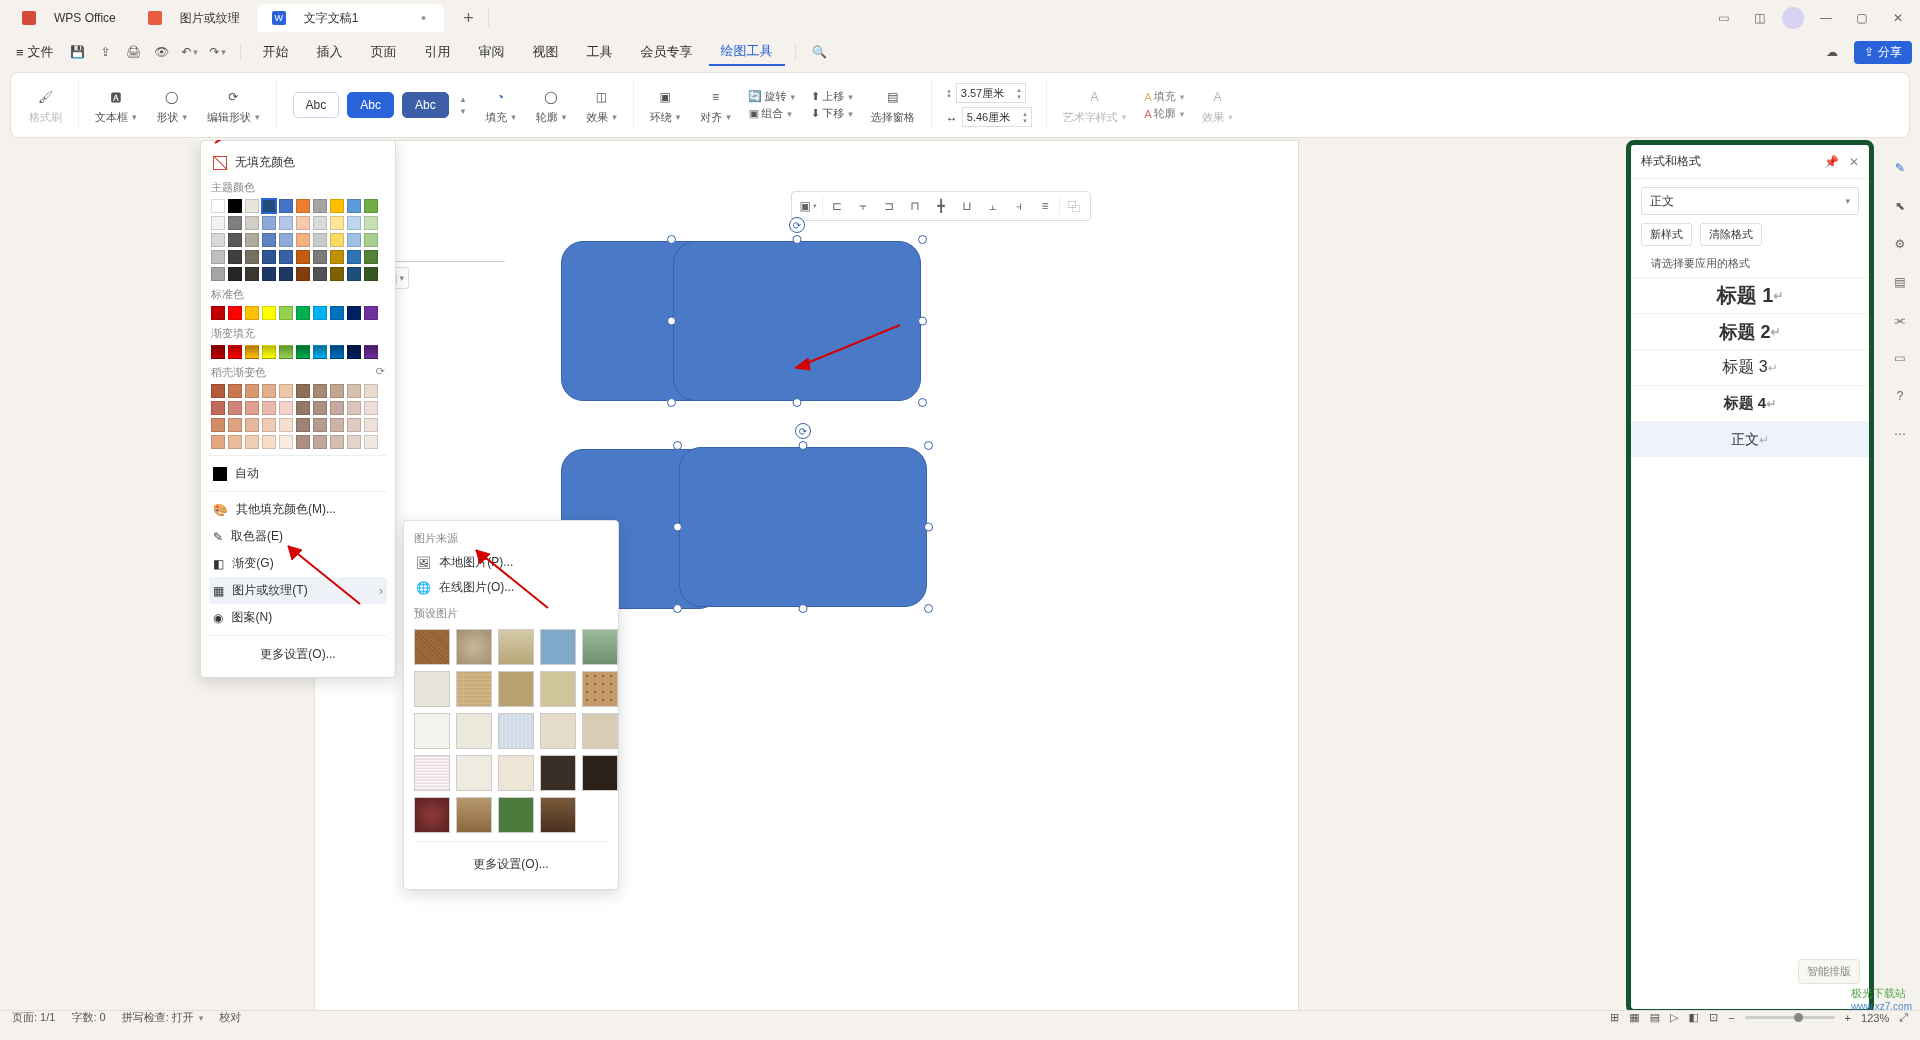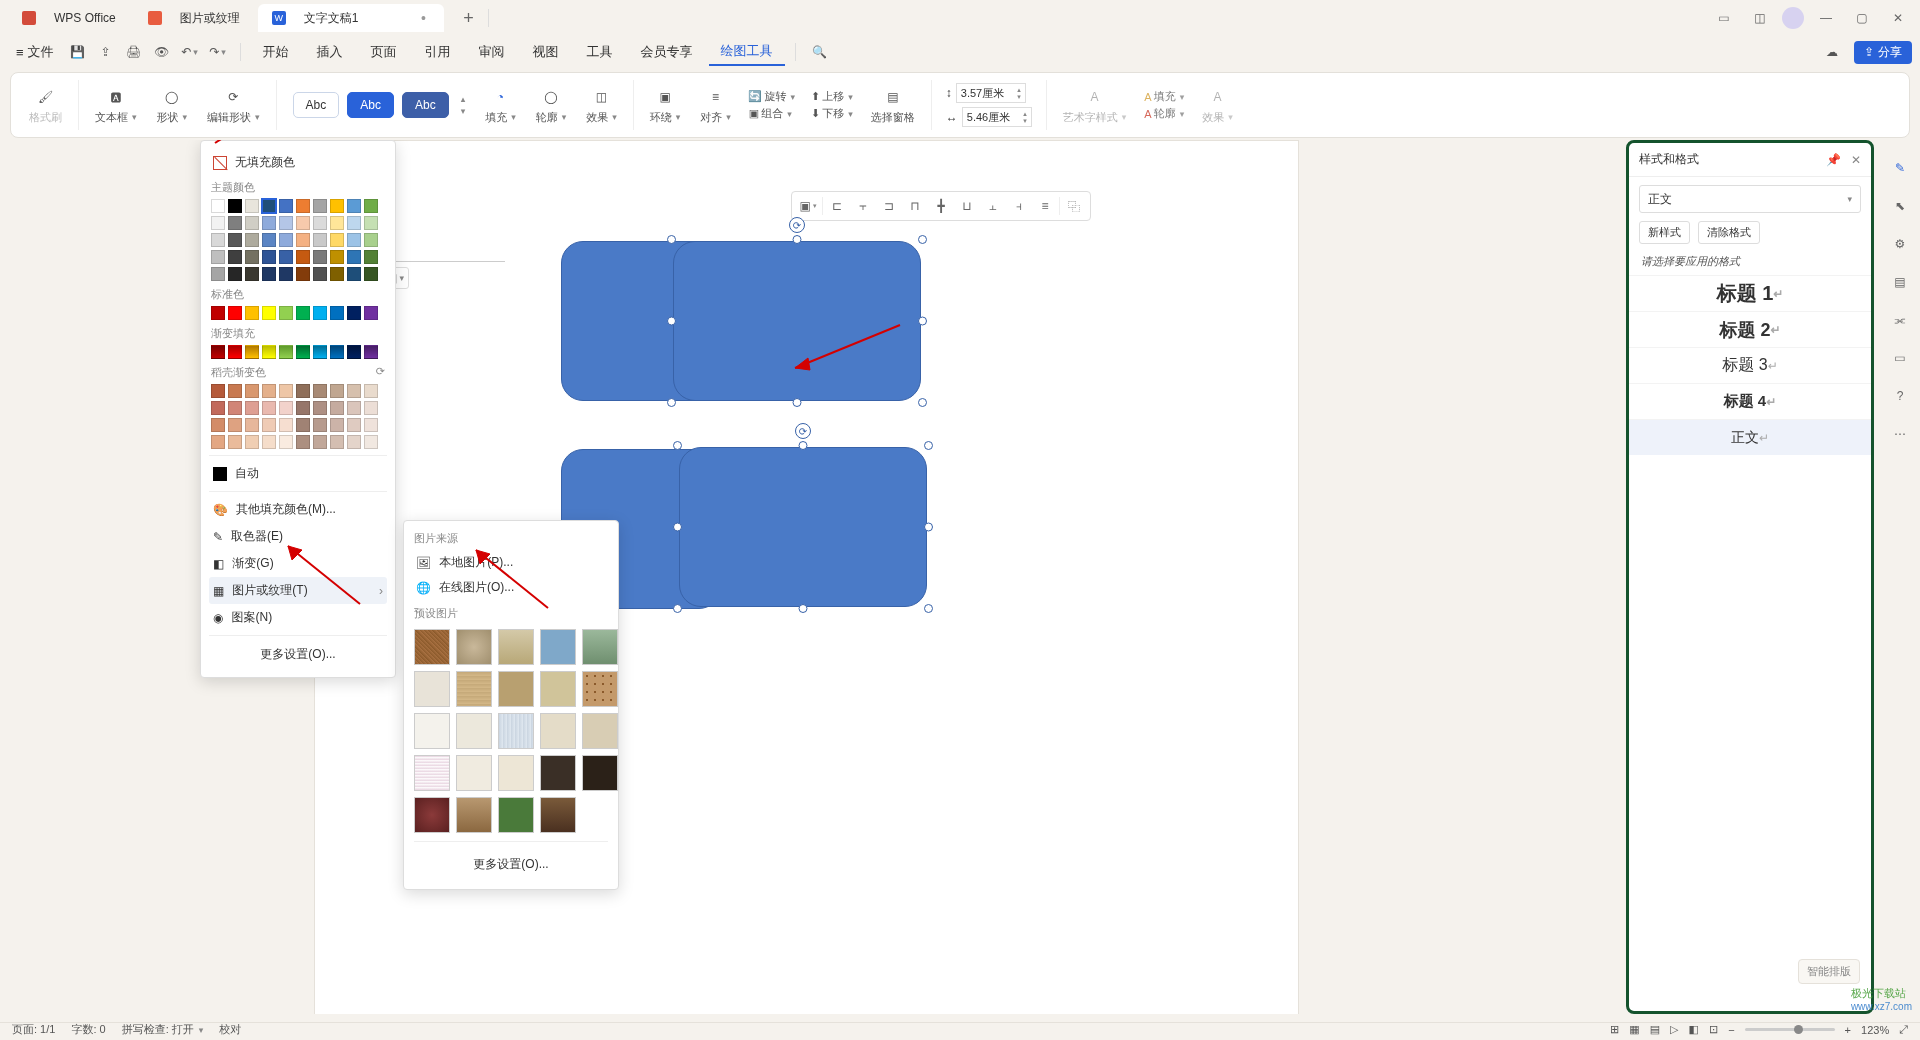--- a/index.html
+++ b/index.html
@@ -67,47 +67,47 @@
 .more-row { text-align:center; padding:6px; font-size:12px; color:#333; }
 
 
 .texture-popup { position:absolute; top:380px; left:403px; width:216px; background:#fff; border:1px solid #ddd; border-radius:4px; box-shadow:0 4px 16px rgba(0,0,0,.15); padding:10px; z-index:51; }
 .texture-popup .sub-label { font-size:11px; color:#888; padding-bottom:4px; }
 .texture-popup .subrow { display:flex; align-items:center; gap:8px; padding:4px 2px; font-size:12px; }
 .tex-grid { display:grid; grid-template-columns: repeat(5, 36px); gap:6px; padding-top:4px; }
 .tex { width:36px; height:36px; border:1px solid #ccc; }
 
 
-.side-panel { width:248px; background:#fff; border:3px solid #14532d; border-radius:8px; margin:0 6px 0 1px; display:flex; flex-direction:column; }
+.side-panel { width:248px; background:#fff; border:5px solid #14532d; border-radius:8px; margin:0 6px 0 1px; display:flex; flex-direction:column; }
 .side-header { height:34px; border-bottom:1px solid #eee; display:flex; align-items:center; padding:0 10px; font-size:12px; font-weight:500; }
 .side-header .hicons { margin-left:auto; display:flex; gap:10px; color:#888; }
 .style-select { margin:8px 10px; height:28px; border:1px solid #ddd; border-radius:3px; display:flex; align-items:center; padding:0 8px; font-size:12px; justify-content:space-between; }
 .chip-row { display:flex; gap:8px; padding:0 10px 6px; }
 .chip { border:1px solid #ddd; border-radius:3px; padding:3px 8px; font-size:11px; }
-.hint { font-size:11px; color:#555; padding:4px 12px 6px;font-style:italic; }
+.hint { font-size:11px; color:#555; padding:4px 20px 6px; }
 .style-list { flex:1; overflow:auto; }
 .style-item { height:36px; display:flex; align-items:center; justify-content:center; padding:0 14px; font-size:14px; border-top:1px solid #f3f3f3; }
 .style-item.h1 { font-size:20px; font-weight:600; }
 .style-item.h2 { font-size:18px; font-weight:600; }
 .style-item.h3 { font-size:16px; font-weight:400; }
 .style-item.h4 { font-size:15px; font-weight:600; }
 .style-item.def { font-size:12px; color:#555; }
 .style-item.body.sel { background:#eef2fa; }
 .ret-ico { color:#aaa; font-size:12px; }
 .side-footer { padding:8px 10px; border-top:1px solid #eee; display:flex; flex-direction:column; gap:8px; }
 .display-row { display:flex; align-items:center; gap:6px; font-size:12px; }
 .display-sel { flex:1; border:1px solid #ddd; height:24px; display:flex; align-items:center; justify-content:space-between; padding:0 6px; }
 .smart-layout { position:absolute; right:60px; bottom:30px; font-size:11px; color:#888; background:#f9f7f3; border:1px solid #e5e1da; padding:4px 8px; border-radius:4px; }
 
 
 .tool-strip { width:40px; display:flex; flex-direction:column; align-items:center; gap:14px; padding:16px 0; }
 .tool-strip .ts { width:24px; height:24px; display:flex; align-items:center; justify-content:center; color:#666; }
 
 
-.statusbar { position:absolute; bottom:4px; left:0; right:0; height:14px; background:#f5f2ed; border-top:1px solid #e5e1da; display:flex; align-items:center; padding:0 12px; font-size:11px; color:#555; gap:16px; }
+.statusbar { position:absolute; bottom:16px; left:0; right:0; height:14px; background:#f5f2ed; border-top:1px solid #e5e1da; display:flex; align-items:center; padding:0 12px; font-size:11px; color:#555; gap:16px; }
 .statusbar .right { margin-left:auto; display:flex; align-items:center; gap:10px; }
 .zoom-slider { width:90px; height:3px; background:#ccc; position:relative; border-radius:2px; }
 .zoom-knob { position:absolute; width:9px; height:9px; background:#888; border-radius:50%; top:-3px; left:55%; }
 
 
 .arrow { position:absolute; z-index:60; }
 .arrow svg line, .arrow svg polygon { stroke:#d40000; fill:#d40000; }
 
 
 .watermark { position:absolute; right:8px; bottom:28px; font-size:11px; color:#4aa03c; pointer-events:none; opacity:0.9; z-index:5;}

